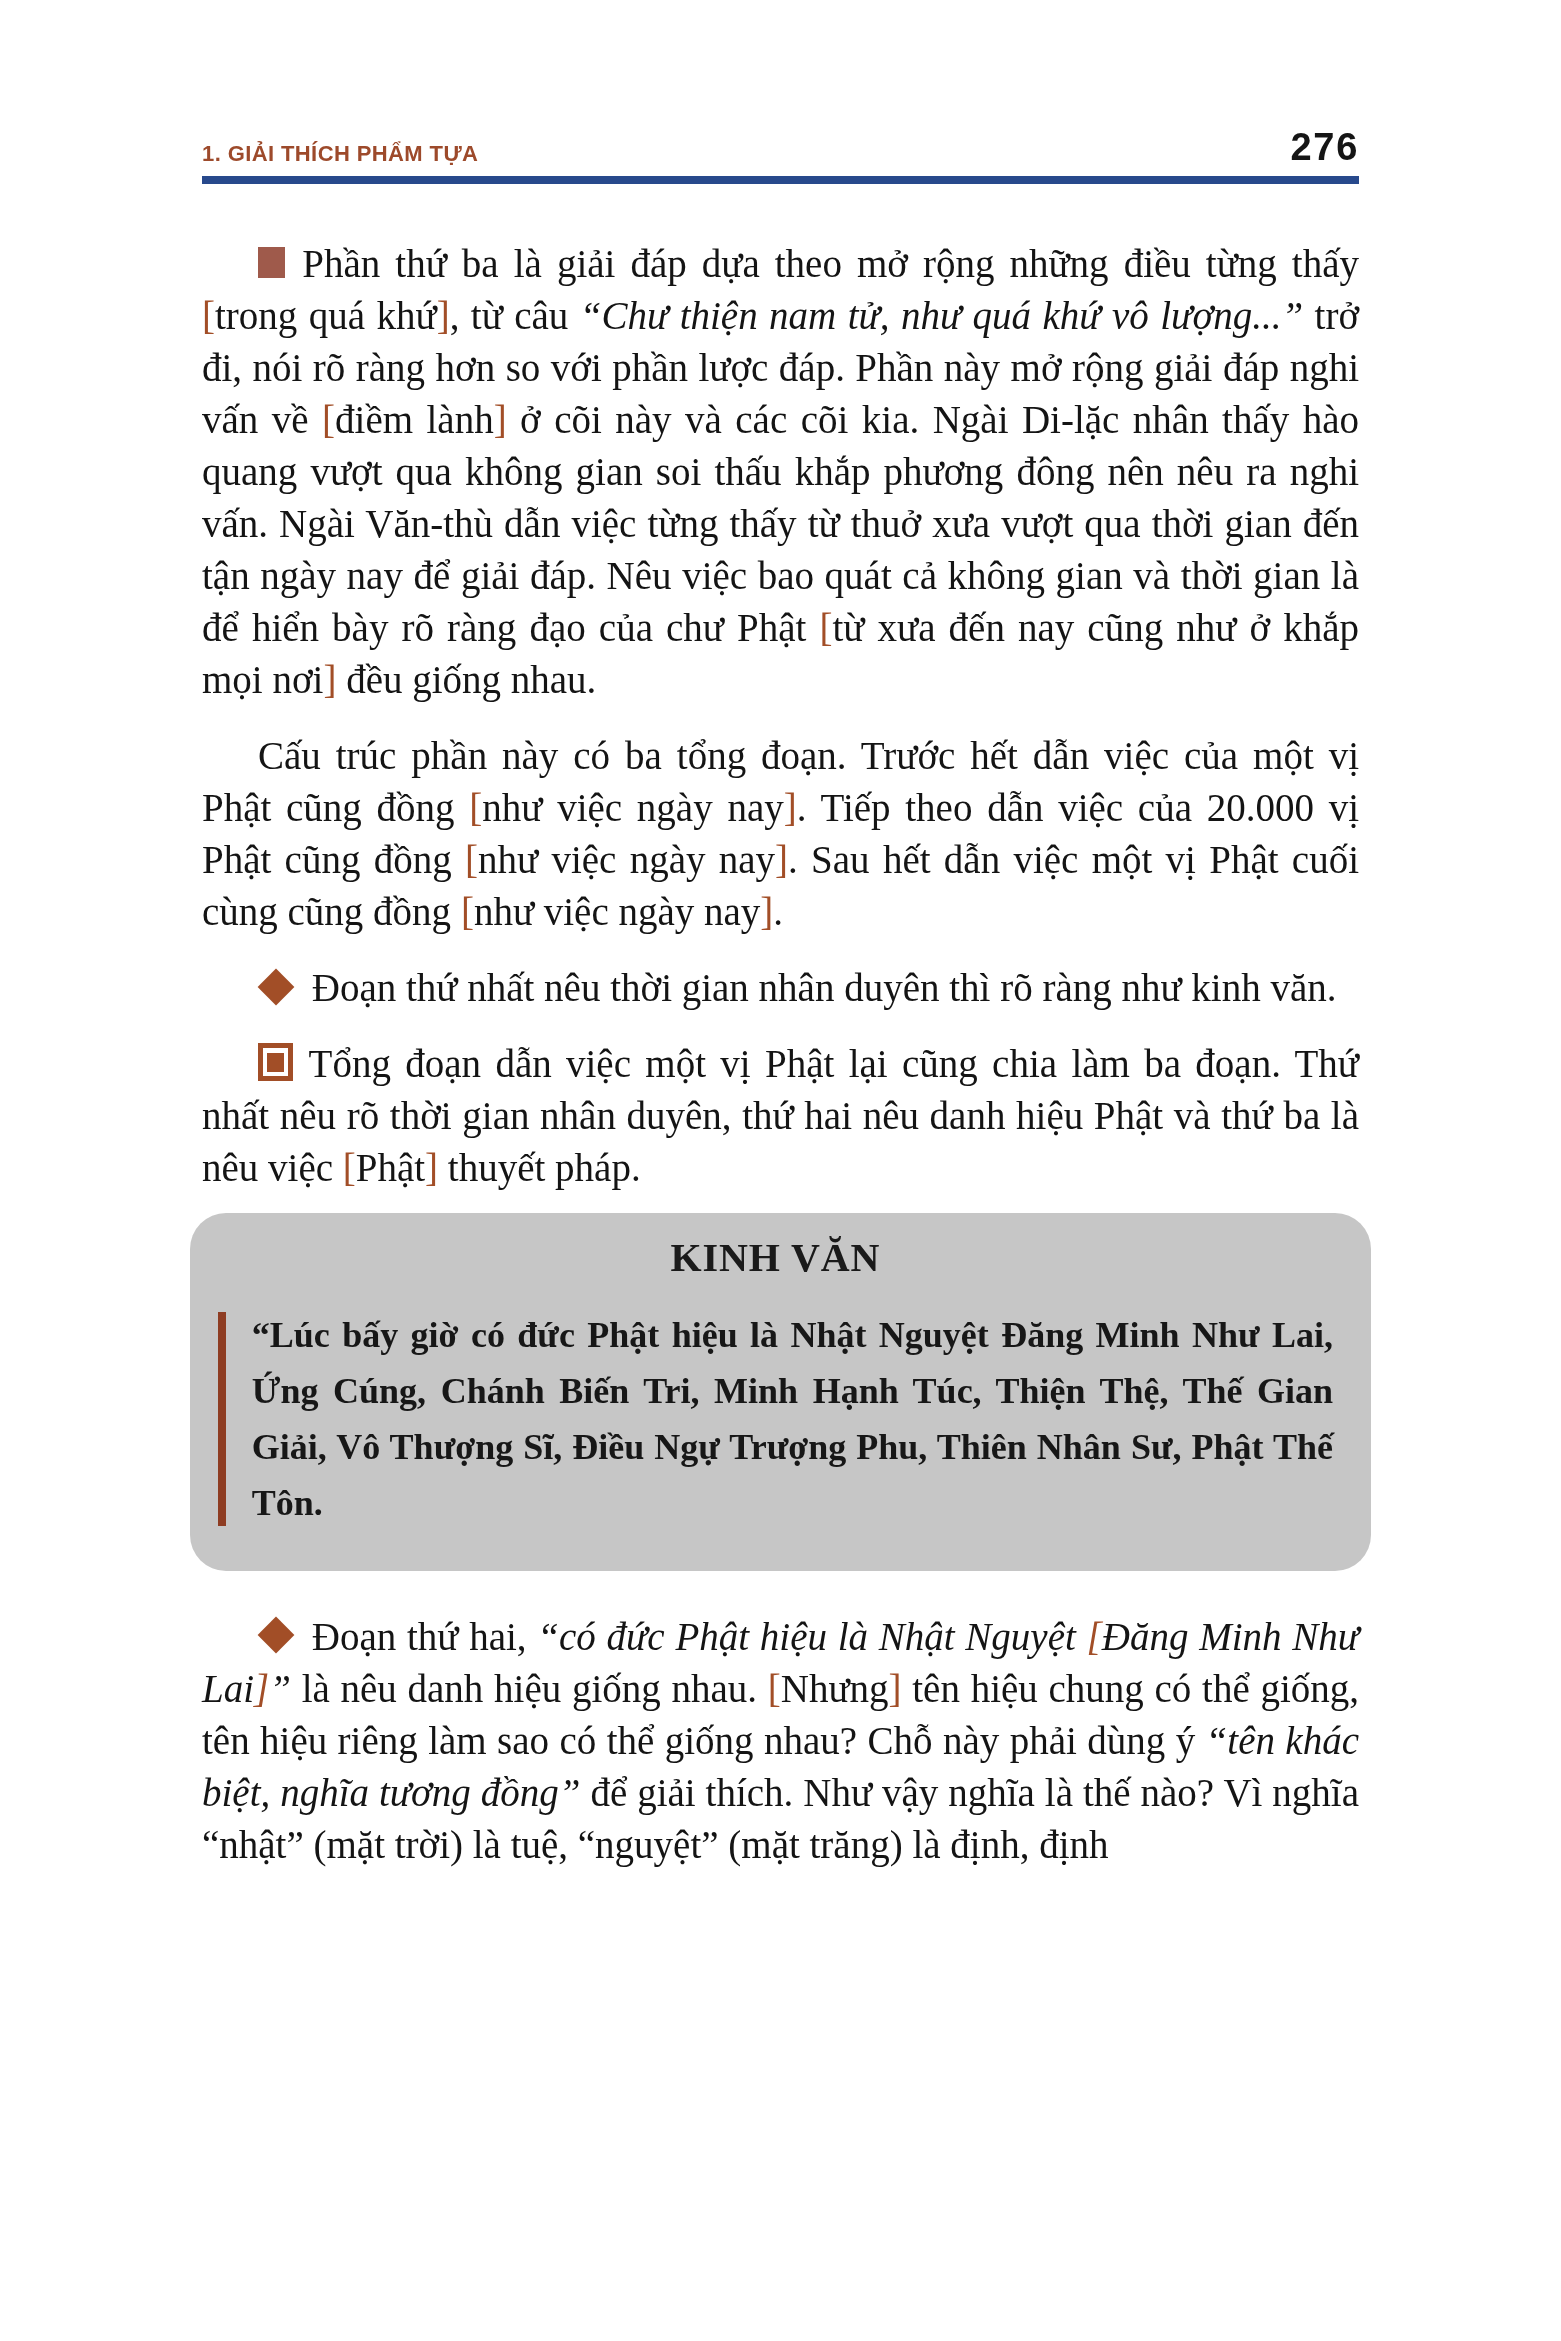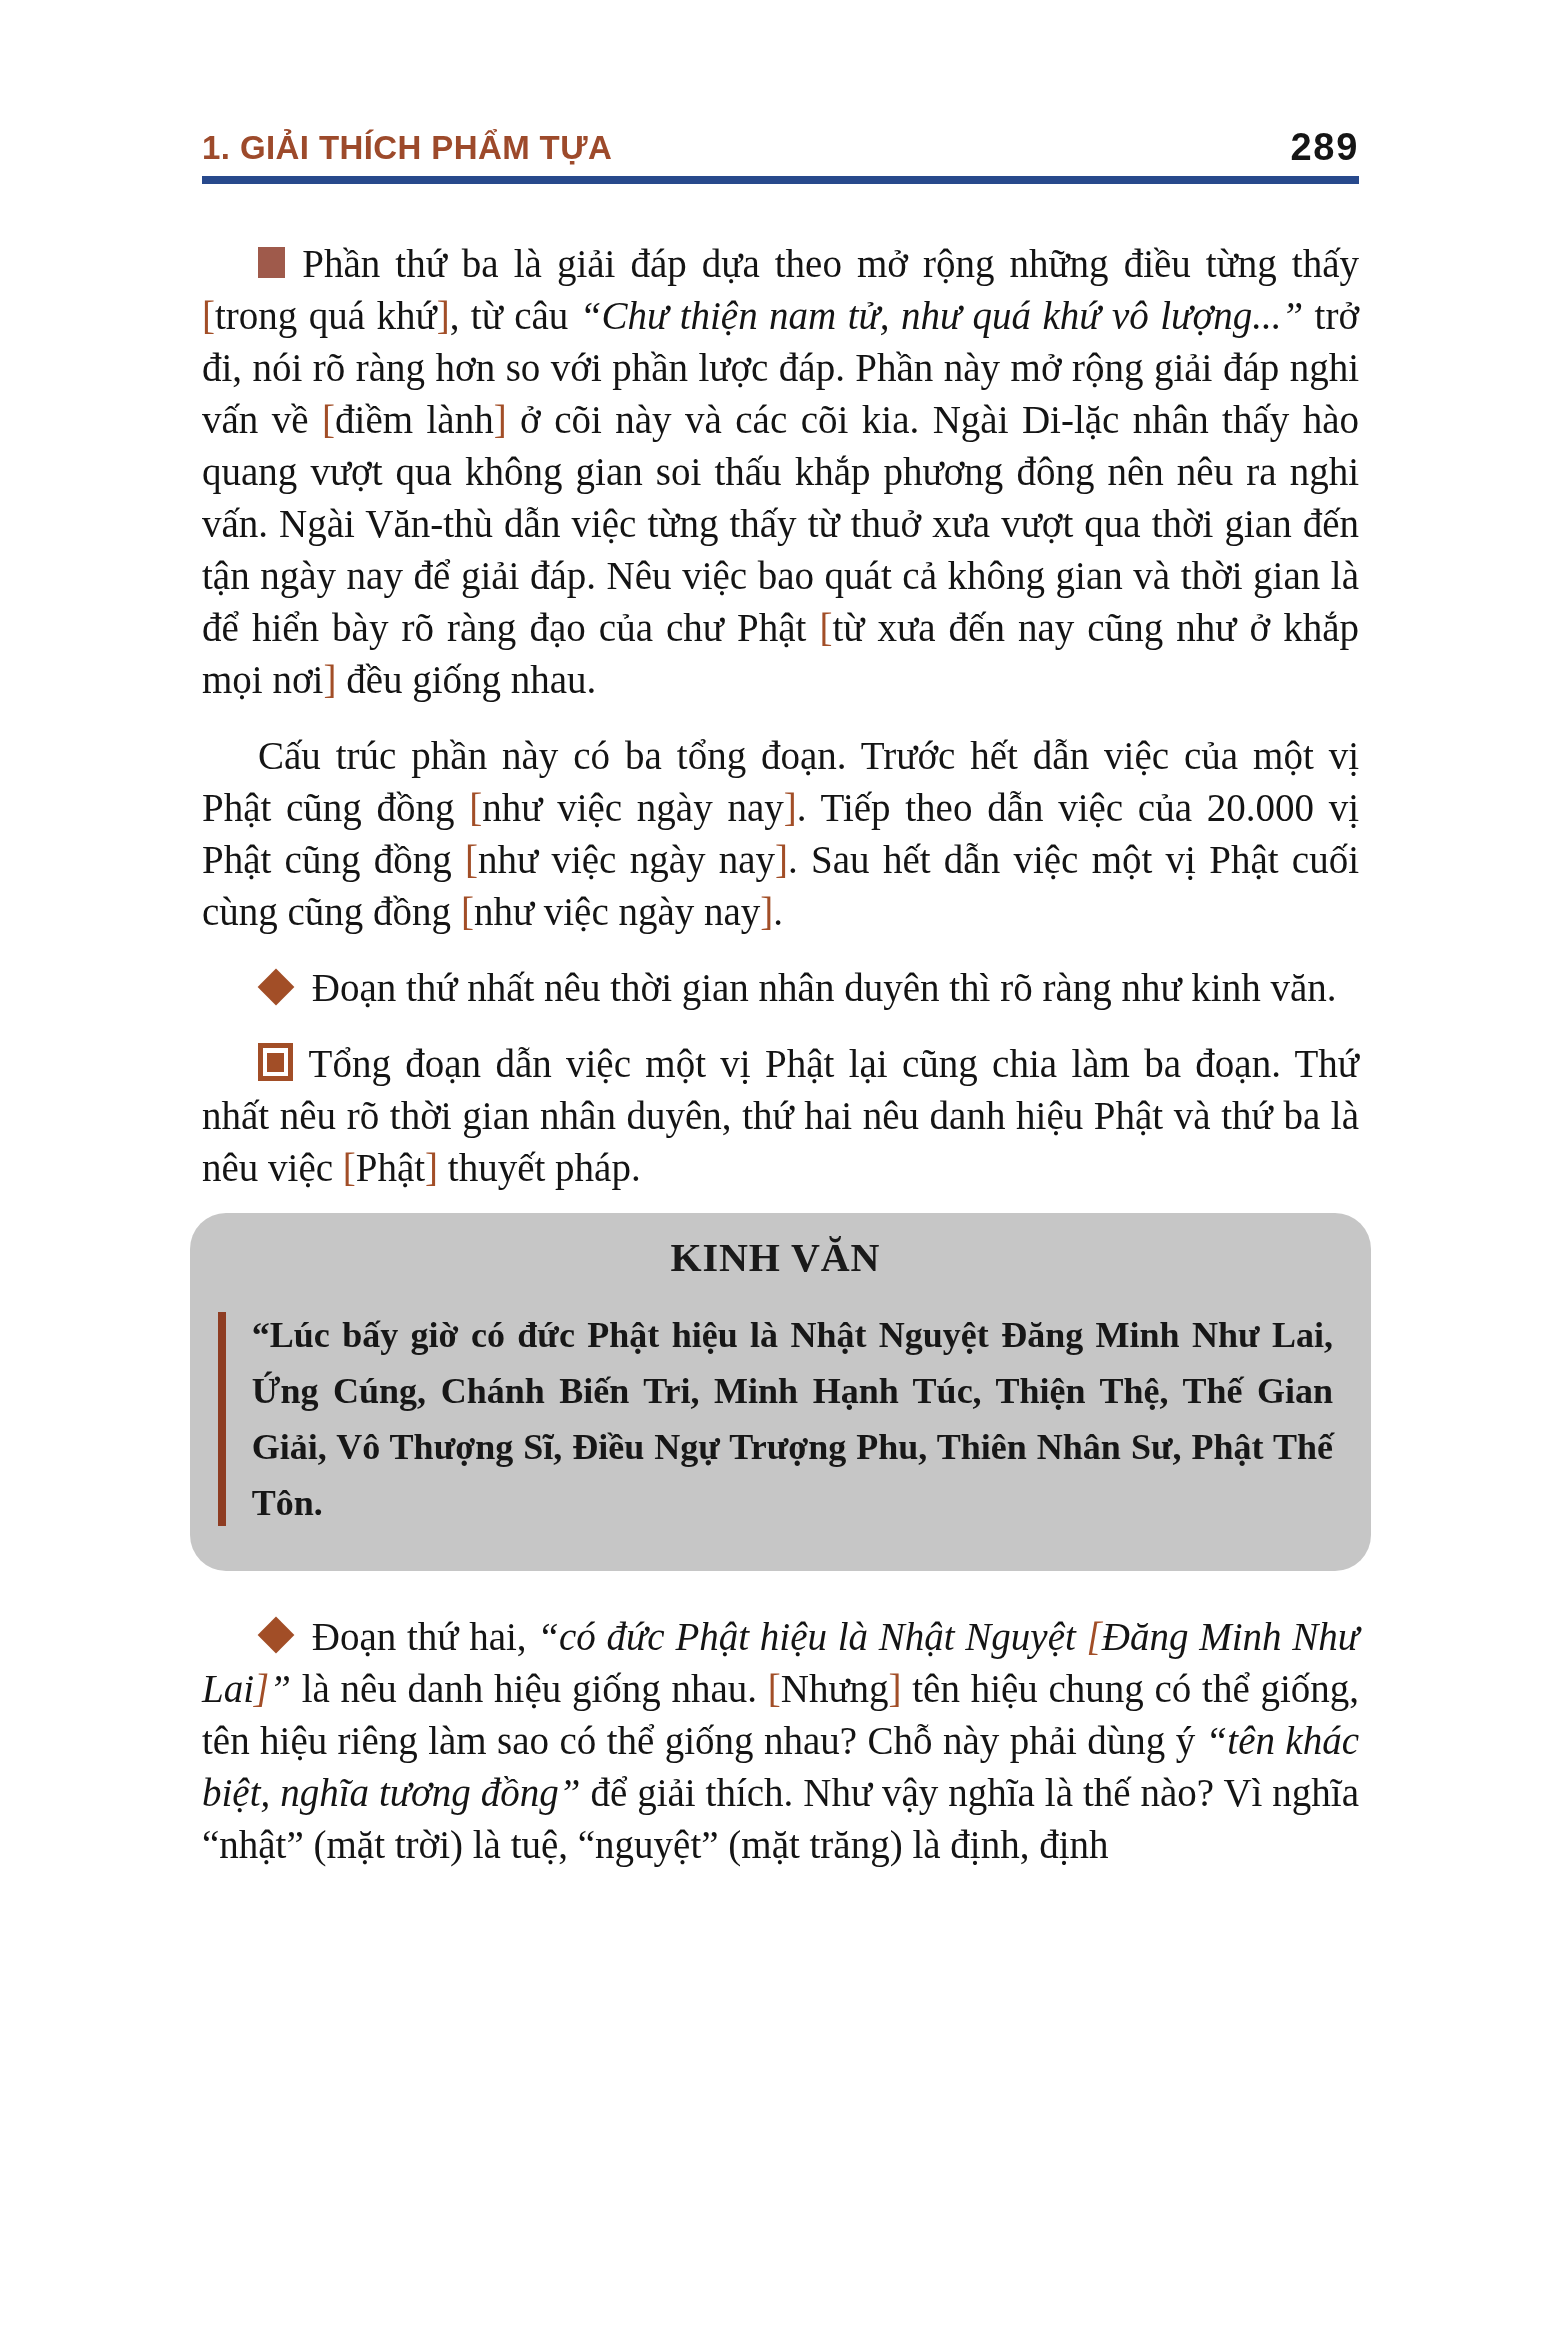--- a/index.html
+++ b/index.html
@@ -15,21 +15,21 @@
     padding:128px 202px 0 202px;
   }
   
   .running-head{
     display:flex;justify-content:space-between;align-items:flex-end;
     font-family:"Liberation Sans", sans-serif;
     font-weight:bold;
   }
   .section-title{
     color:var(--heading-brown,#9D4A2B);
-    font-size:33px;letter-spacing:0.4px;line-height:1.1;
+    font-size:22px;letter-spacing:0.4px;line-height:1.1;
   }
   .page-number{
     color:#151515;font-size:38px;line-height:1;letter-spacing:1.7px;
   }
   .header-rule{
     height:7.8px;background:var(--rule-blue,#27498C);
     margin-top:10.4px;
   }
   
   .body-text{
@@ -92,21 +92,21 @@
   .after-box{margin-top:40px;}
 </style>
 </head>
 <body>
 
 <div class="page">
 
   <header>
     <div class="running-head">
       <span class="section-title">1. GIẢI THÍCH PHẨM TỰA</span>
-      <span class="page-number">289</span>
+      <span class="page-number">276</span>
     </div>
     <div class="header-rule"></div>
   </header>
 
   <main class="body-text">
 
     <div id="paragraphs-top">
         <p class="para"><span class="bullet filled-square"></span><span>Phần thứ ba là giải đáp dựa theo mở rộng những điều từng thấy </span><span class="br">[</span><span>trong quá khứ</span><span class="br">]</span><span>, từ câu </span><span class="it">“Chư thiện nam tử, như quá khứ vô lượng...” </span><span>trở đi, nói rõ ràng hơn so với phần lược đáp. Phần này mở rộng giải đáp nghi vấn về </span><span class="br">[</span><span>điềm lành</span><span class="br">]</span><span> ở cõi này và các cõi kia. Ngài Di-lặc nhân thấy hào quang vượt qua không gian soi thấu khắp phương đông nên nêu ra nghi vấn. Ngài Văn-thù dẫn việc từng thấy từ thuở xưa vượt qua thời gian đến tận ngày nay để giải đáp. Nêu việc bao quát cả không gian và thời gian là để hiển bày rõ ràng đạo của chư Phật </span><span class="br">[</span><span>từ xưa đến nay cũng như ở khắp mọi nơi</span><span class="br">]</span><span> đều giống nhau.</span></p>
         <p class="para"><span>Cấu trúc phần này có ba tổng đoạn. Trước hết dẫn việc của một vị Phật cũng đồng </span><span class="br">[</span><span>như việc ngày nay</span><span class="br">]</span><span>. Tiếp theo dẫn việc của 20.000 vị Phật cũng đồng </span><span class="br">[</span><span>như việc ngày</span><span> nay</span><span class="br">]</span><span>. Sau hết dẫn việc một vị Phật cuối cùng cũng đồng </span><span class="br">[</span><span>như việc ngày nay</span><span class="br">]</span><span>.</span></p>
         <p class="para"><span class="bullet diamond"></span><span>Đoạn thứ nhất nêu thời gian nhân duyên thì rõ ràng như kinh văn.</span></p>

